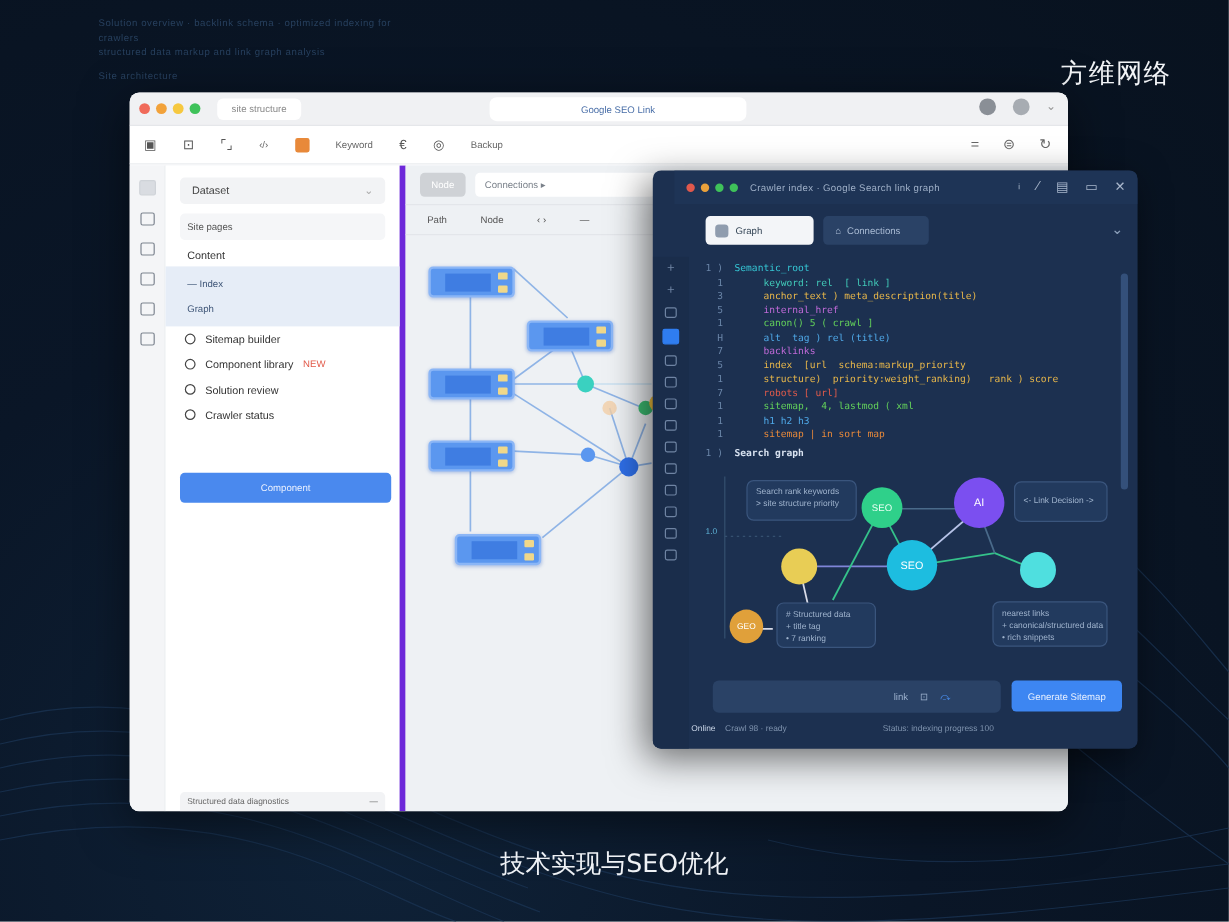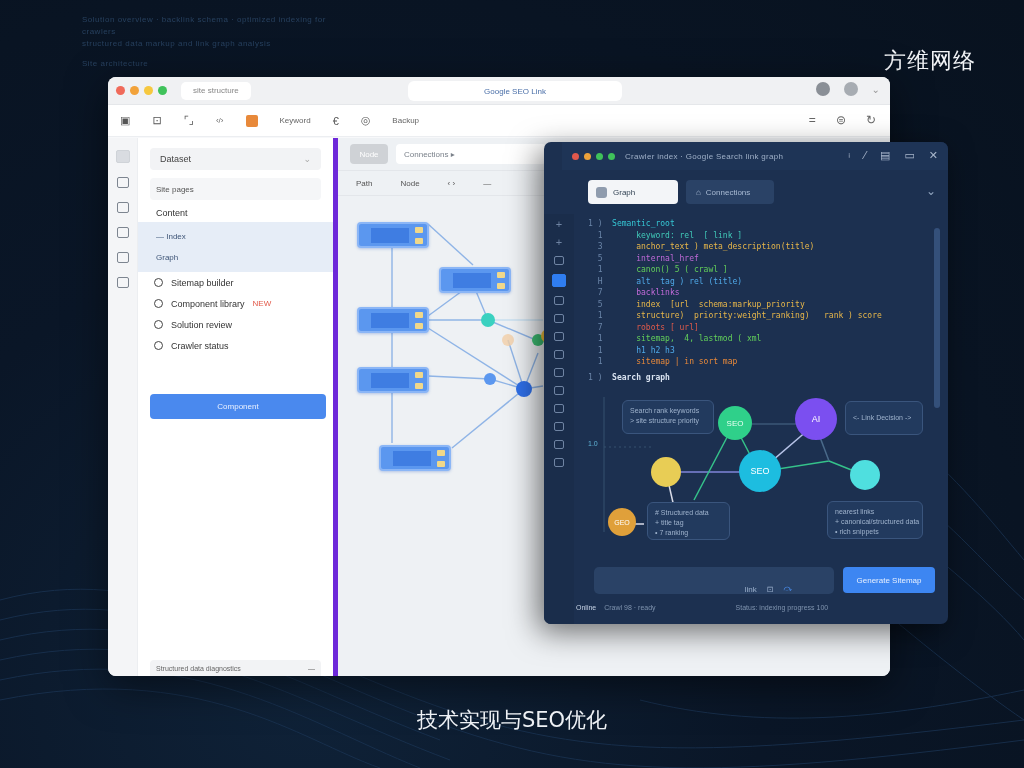--- a/index.html
+++ b/index.html
@@ -129,21 +129,21 @@
   .dk-chev { position: absolute; right: 12px; top: 14px; color: #8fa3bd; font-size: 12px; }
   .dk-rail { position: absolute; left: 0; top: 72px; width: 30px; bottom: 0; background: #1a2d4b; display: flex; flex-direction: column; align-items: center; gap: 9px; padding-top: 6px; }
   .dk-rail .ri { width: 10px; height: 9px; border: 1.3px solid #6f84a3; border-radius: 2px; }
   .dk-rail .ri.plus { border: none; color: #6f84a3; font-size: 11px; line-height: 9px; text-align: center; }
   .dk-rail .ri.active { background: #2f7df0; border-color: #2f7df0; width: 14px; height: 13px; }
   .code { position: absolute; left: 44px; top: 76px; font-family: "DejaVu Sans Mono", monospace; font-size: 8px; line-height: 11.5px; white-space: pre; }
   .gutter { color: #6a85a8; }
   .scroll { position: absolute; right: 8px; top: 86px; width: 6px; height: 180px; background: #34507a; border-radius: 3px; }
   .dk-graph { position: absolute; left: 0; top: 0; }
   .dk-box { position: absolute; background: #223a5e; border: 1px solid #3a557d; border-radius: 6px; font-size: 7px; color: #9fb3cd; padding: 5px 7px; line-height: 10px; }
-  .dk-input { position: absolute; left: 50px; top: 425px; width: 240px; height: 27px; background: #2a4266; border-radius: 5px; font-size: 8px; color: #9bb0cc; display: flex; align-items: flex-end; justify-content: flex-end; gap: 10px; padding-right: 42px; }
+  .dk-input { position: absolute; left: 50px; top: 425px; width: 240px; height: 27px; background: #2a4266; border-radius: 5px; font-size: 8px; color: #9bb0cc; display: flex; align-items: center; justify-content: flex-end; gap: 10px; padding-right: 42px; }
   .dk-btn { position: absolute; left: 299px; top: 425px; width: 92px; height: 26px; background: #3d86f2; border-radius: 4px; font-size: 8px; color: #e6efff; display: flex; align-items: center; justify-content: center; }
   .dk-status { position: absolute; left: 32px; top: 462px; right: 10px; font-size: 7px; color: #7f93ae; display: flex; }
 </style>
 </head>
 <body>
 
 <svg class="bg-lines" width="1024" height="768">
   <g fill="none" stroke="#1a3352" stroke-width="1" opacity="0.8">
     <path d="M0 600 C 150 560, 260 640, 420 700 S 700 760, 1024 720"></path>
     <path d="M0 620 C 160 580, 270 660, 430 720 S 710 780, 1024 740"></path>

